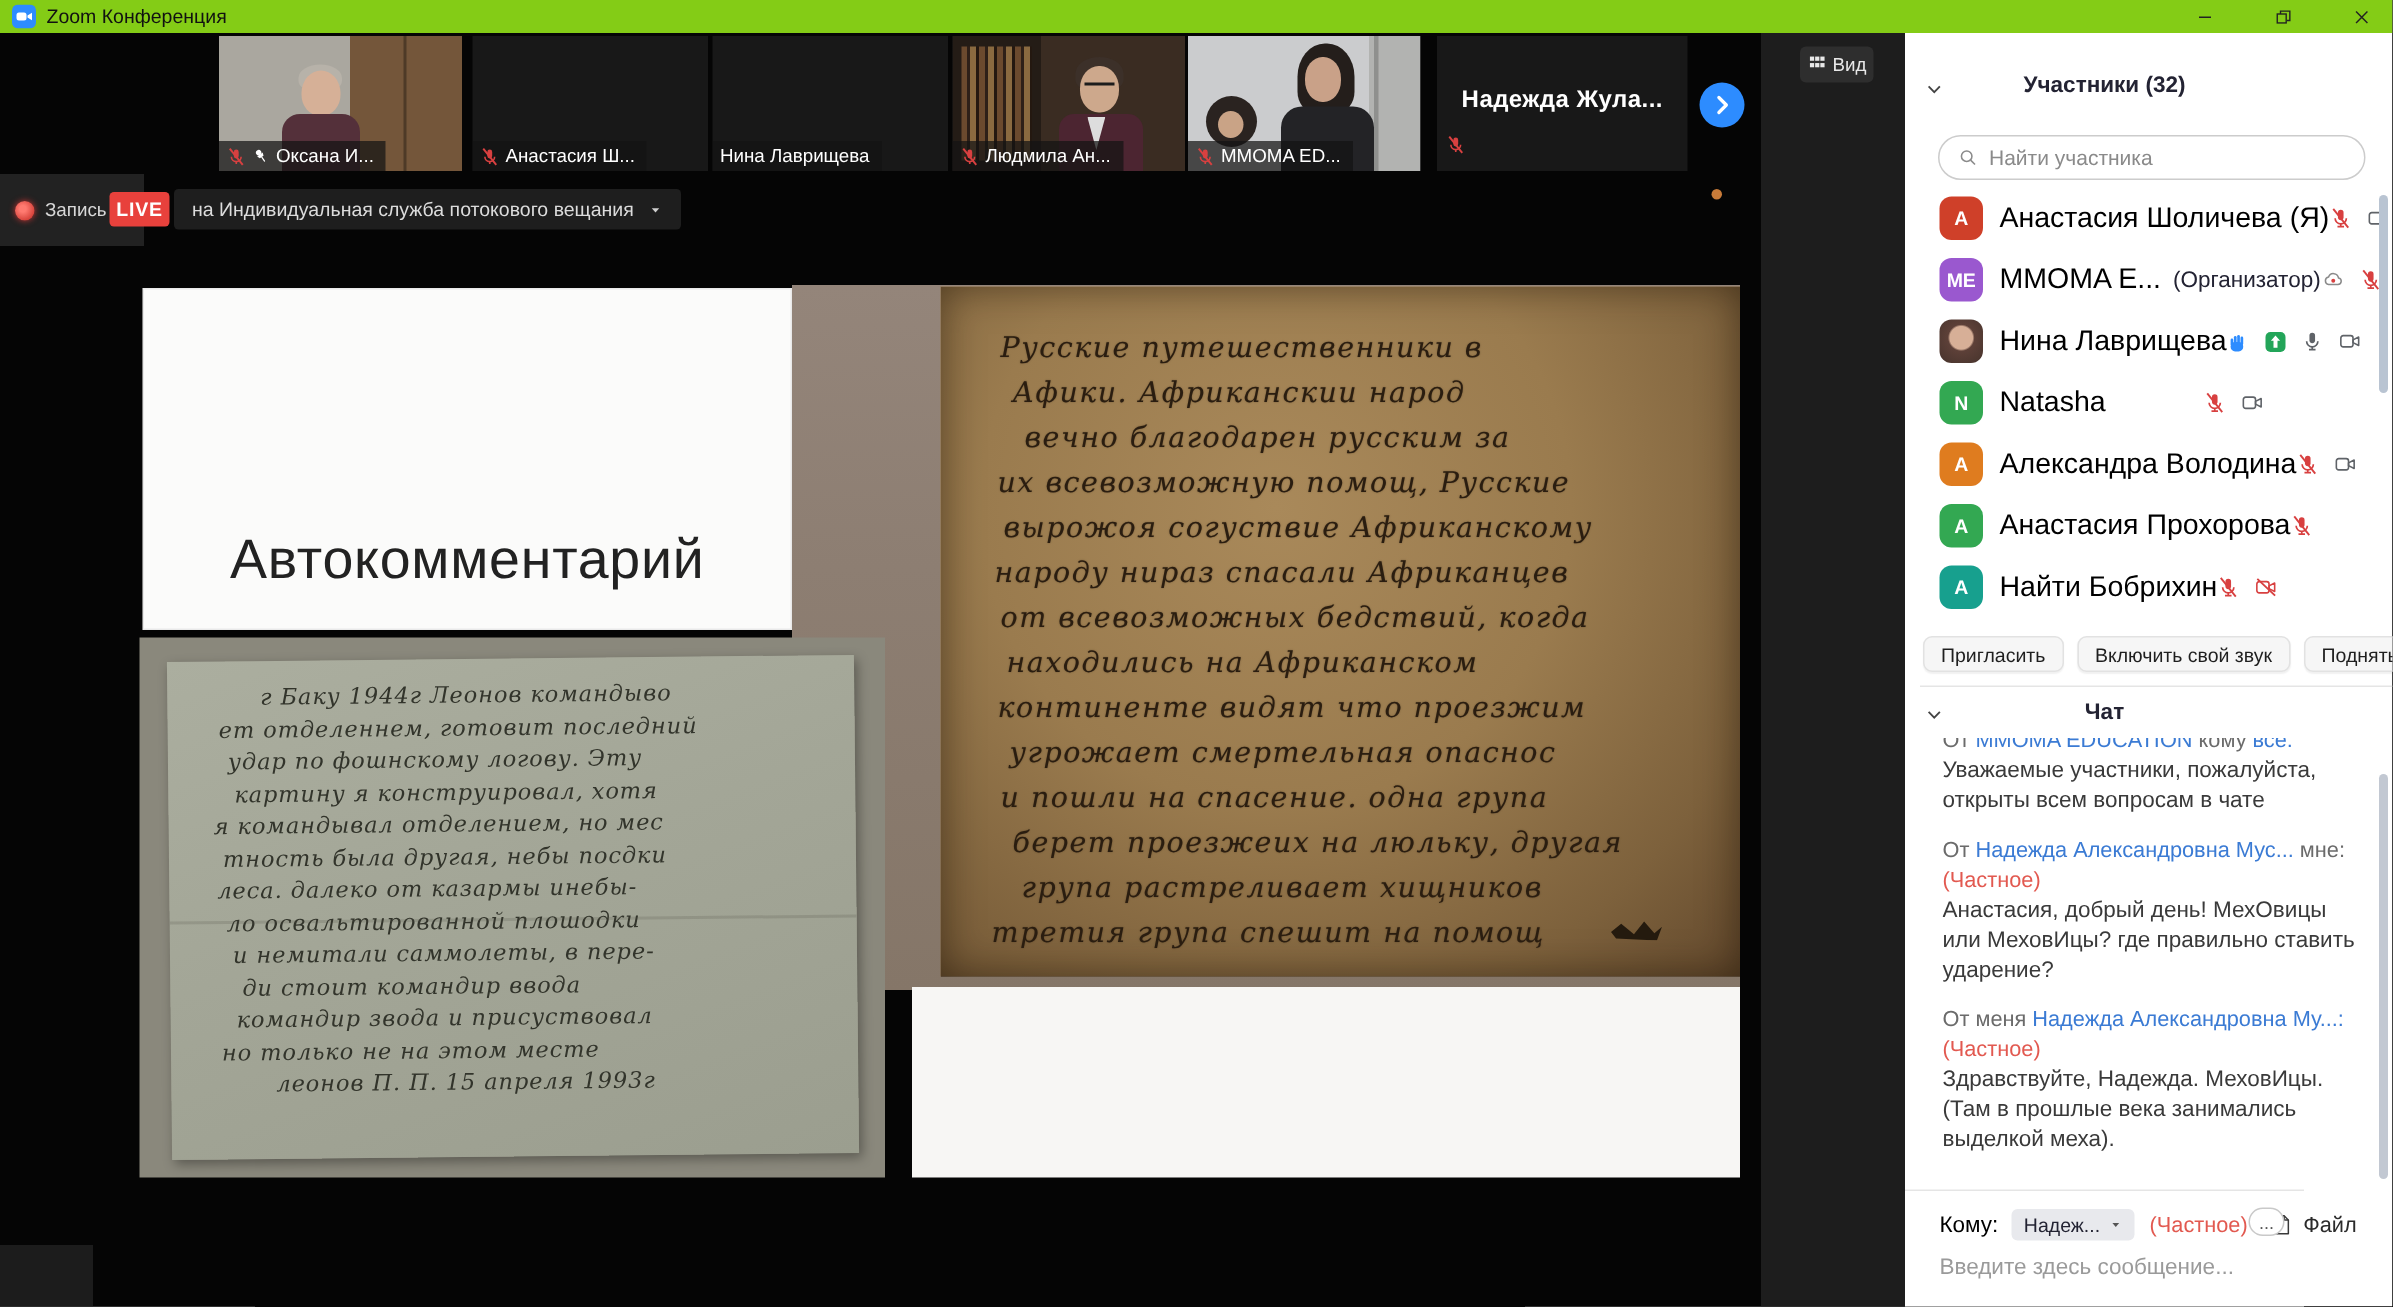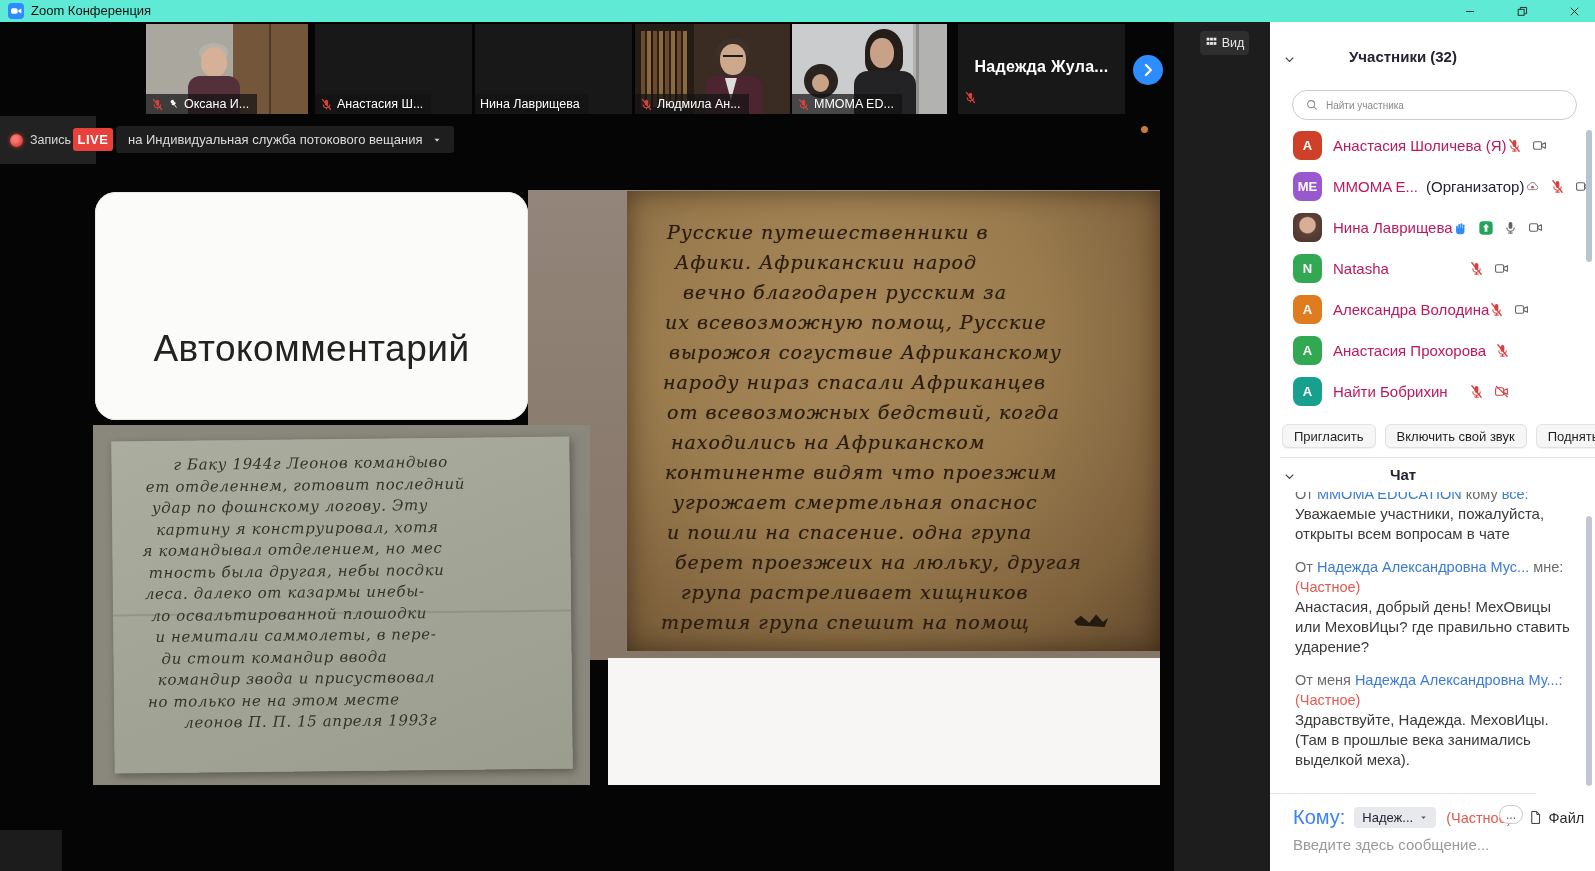--- a/index.html
+++ b/index.html
@@ -1,20 +1,20 @@
 <!DOCTYPE html>
 <html><head>
 <meta charset="utf-8">
 <style>
   * { margin:0; padding:0; box-sizing:border-box; }
   html,body { width:1595px; height:871px; overflow:hidden; background:#000; }
   .screen { position:relative; width:1595px; height:871px; font-family:"Liberation Sans",sans-serif; background:#fff; }
 
   
-  .titlebar { position:absolute; left:0; top:0; width:1595px; height:22px; background:#5eead4; z-index:60; }
+  .titlebar { position:absolute; left:0; top:0; width:1595px; height:22px; background:#84cc16; z-index:60; }
   .app-icon { position:absolute; left:8px; top:3px; width:16px; height:16px; }
   .win-title { position:absolute; left:31px; top:3px; font-size:13px; color:#111; }
   .win-controls { position:absolute; right:10px; top:0; height:22px; display:flex; gap:30px; align-items:center; }
   .win-btn { width:22px; height:18px; display:flex; align-items:center; justify-content:center; background:none; border:none; cursor:pointer; font-size:13px; color:#222; }
 
   
   .meeting { position:absolute; left:0; top:22px; width:1270px; height:849px; background:#050505; overflow:hidden; }
   .gap-strip { position:absolute; left:1174px; top:0; width:96px; height:849px; background:#1d1d1d; }
 
   
@@ -68,21 +68,21 @@
   .wall::after { content:""; position:absolute; left:18%; top:55%; width:40%; height:30%; background:rgba(255,255,255,.05); }
   .doc-brown { position:absolute; left:627px; top:169px; width:533px; height:460px;
     background:radial-gradient(ellipse at 42% 32%, #a9895a 0%, #9a7b4e 45%, #7d613c 78%, #63492d 100%);
     box-shadow:inset 0 0 26px rgba(30,18,6,.55); padding:26px 10px 10px 34px; overflow:hidden; }
   .doc-brown .hline { font-family:"DejaVu Serif",serif; font-style:italic; color:#2a1d10; font-size:19px; line-height:30px;
     white-space:nowrap; letter-spacing:1px; text-shadow:0 0 1px rgba(42,29,16,.5); }
   .doc-brown .hline:first-child { font-size:21px; }
   .doc-brown .scribble { position:absolute; right:52px; bottom:24px; width:34px; height:14px; background:#241a0e;
     clip-path:polygon(0 60%,20% 20%,45% 70%,65% 10%,85% 65%,100% 35%,90% 100%,10% 90%); }
   .white-card { position:absolute; left:95px; top:170px; width:433px; height:228px; background:#fbfbfa;
-    display:flex; align-items:flex-end; justify-content:center; padding-bottom:50px; box-shadow:0 0 0 1px #e9e9e9 inset;border-radius:21px; }
+    display:flex; align-items:flex-end; justify-content:center; padding-bottom:26px; box-shadow:0 0 0 1px #e9e9e9 inset; }
   .slide-title { font-size:37px; color:#222; font-weight:500; letter-spacing:.5px; }
   .white-bottom { position:absolute; left:608px; top:636px; width:552px; height:127px; background:#f7f6f4; }
   .doc-left { position:absolute; left:93px; top:403px; width:497px; height:360px; background:#8a887c; }
   .doc-left .paper { position:absolute; left:20px; top:14px; width:458px; height:332px; transform:rotate(-.6deg);
     background:linear-gradient(160deg,#abae9f 0%,#a3a697 45%,#9b9e8f 100%); box-shadow:2px 3px 8px rgba(0,0,0,.35);
     padding:14px 8px 8px 30px; overflow:hidden; }
   .doc-left .paper::after { content:""; position:absolute; left:0; top:52%; width:100%; height:2px; background:rgba(70,70,60,.18); }
   .doc-left .hline { font-family:"DejaVu Serif",serif; font-style:italic; color:#32342b; font-size:15px; line-height:21.5px;
     white-space:nowrap; letter-spacing:.6px; }
   .corner-dark { position:absolute; left:0; top:808px; width:62px; height:41px; background:#1c1c1c; }
@@ -101,48 +101,48 @@
   .doc-left .hline:nth-child(7){margin-left:2px;}  .doc-left .hline:nth-child(8){margin-left:8px;}
   .doc-left .hline:nth-child(9){margin-left:12px;} .doc-left .hline:nth-child(10){margin-left:18px;}
   .doc-left .hline:nth-child(11){margin-left:14px;}.doc-left .hline:nth-child(12){margin-left:4px;}
   .doc-left .hline:nth-child(13){margin-left:40px;}
 
   
   .panel { position:absolute; left:1270px; top:16px; width:266px; height:871px; background:#fff; }
   .p-header { position:absolute; left:0; top:32px; width:100%; text-align:center; font-size:15px; font-weight:bold; color:#232333; }
   .p-collapse { position:absolute; left:12px; top:36px; width:16px; height:16px; cursor:pointer; }
   .search-box { position:absolute; left:22px; top:74px; width:285px; height:30px; border:1px solid #ccc; border-radius:15px;
-    display:flex; align-items:center; gap:7px; padding:0 12px; color:#8a8a8a; font-size:10px; background:#fff; cursor:text; }
+    display:flex; align-items:center; gap:7px; padding:0 12px; color:#8a8a8a; font-size:14px; background:#fff; cursor:text; }
   .p-list { position:absolute; left:0; top:109px; width:100%; }
   .prow { height:41px; display:flex; align-items:center; padding:0 26px 0 23px; cursor:pointer; }
   .avatar { width:29px; height:29px; border-radius:8px; color:#fff; font-size:13px; font-weight:bold;
     display:flex; align-items:center; justify-content:center; flex:0 0 auto; }
   .avatar.photo { background:radial-gradient(circle at 50% 42%, #d7af97 34%, #5d4038 40%, #46332c 100%); }
-  .pname { margin-left:11px; font-size:15px; color:#be185d; white-space:nowrap; }
+  .pname { margin-left:11px; font-size:19px; color:#000000; white-space:nowrap; }
   .prole { margin-left:8px; font-size:15px; color:#232333; white-space:nowrap; }
   .picons { margin-left:auto; display:flex; align-items:center; gap:9px; }
   .p-scrollbar { position:absolute; left:316px; top:114px; width:6px; height:132px; border-radius:3px; background:#b9c4d2; }
   .p-buttons { position:absolute; left:12px; top:408px; display:flex; gap:9px; }
   .pbtn { height:24px; padding:0 11px; background:#f6f6f6; border:1px solid #e2e2e2; border-radius:6px;
     font-size:13px; color:#1f1f1f; font-family:inherit; cursor:pointer; box-shadow:0 1px 1px rgba(0,0,0,.06); white-space:nowrap; }
   .divider { position:absolute; left:10px; width:315px; height:1px; background:#e5e5e5; }
   .c-header { position:absolute; left:0; top:450px; width:100%; text-align:center; font-size:15px; font-weight:bold; color:#232333; }
   .c-collapse { position:absolute; left:12px; top:453px; width:16px; height:16px; cursor:pointer; }
   .c-messages { position:absolute; left:25px; top:476px; width:276px; height:294px; overflow:hidden; }
   .msg { margin-bottom:13px; }
   .msg.clipped { margin-top:-8px; }
   .msg-head { font-size:14.5px; line-height:20px; color:#6b6b6b; }
   .msg-head .mname { color:#3b7bd4; }
   .msg-head .maccent { color:#3b7bd4; }
   .msg-head .mprivate { color:#e25950; }
   .msg-body { font-size:15px; line-height:20px; color:#3a3a3a; }
   .c-scrollbar { position:absolute; left:316px; top:500px; width:6px; height:270px; border-radius:3px; background:#c2c8d2; }
   .compose { position:absolute; left:0; top:777px; width:100%; height:94px; border-top:1px solid #e5e5e5; }
   .compose-row { position:absolute; left:23px; top:12px; display:flex; align-items:center; }
-  .to-label { font-size:20px; color:#3b82f6; }
+  .to-label { font-size:15px; color:#000000; }
   .to-pill { margin-left:9px; height:21px; background:#e8e9ed; border-radius:4px; border:none; display:flex; align-items:center;
     gap:6px; padding:0 8px; font-size:13px; color:#232333; font-family:inherit; cursor:pointer; }
   .privacy { margin-left:10px; font-size:14.5px; color:#e25950; }
   .file-btn { margin-left:16px; display:flex; align-items:center; gap:6px; background:none; border:none;
     font-size:14.5px; color:#2b2b2b; font-family:inherit; cursor:pointer; }
   .more-btn { position:absolute; right:13px; top:11px; width:24px; height:19px; border:1px solid #c9c9c9; border-radius:10px;
     background:#fff; color:#555; font-size:12px; line-height:10px; cursor:pointer; }
   .compose-input { position:absolute; left:23px; top:42px; width:280px; font-size:15px; color:#9a9a9a; cursor:text; }
 </style>
 </head>

